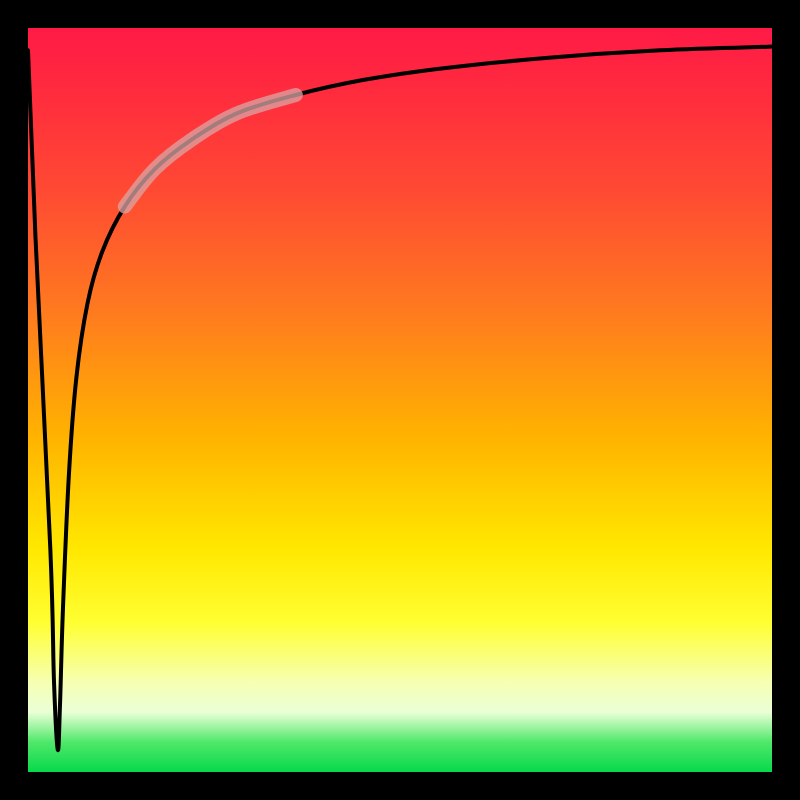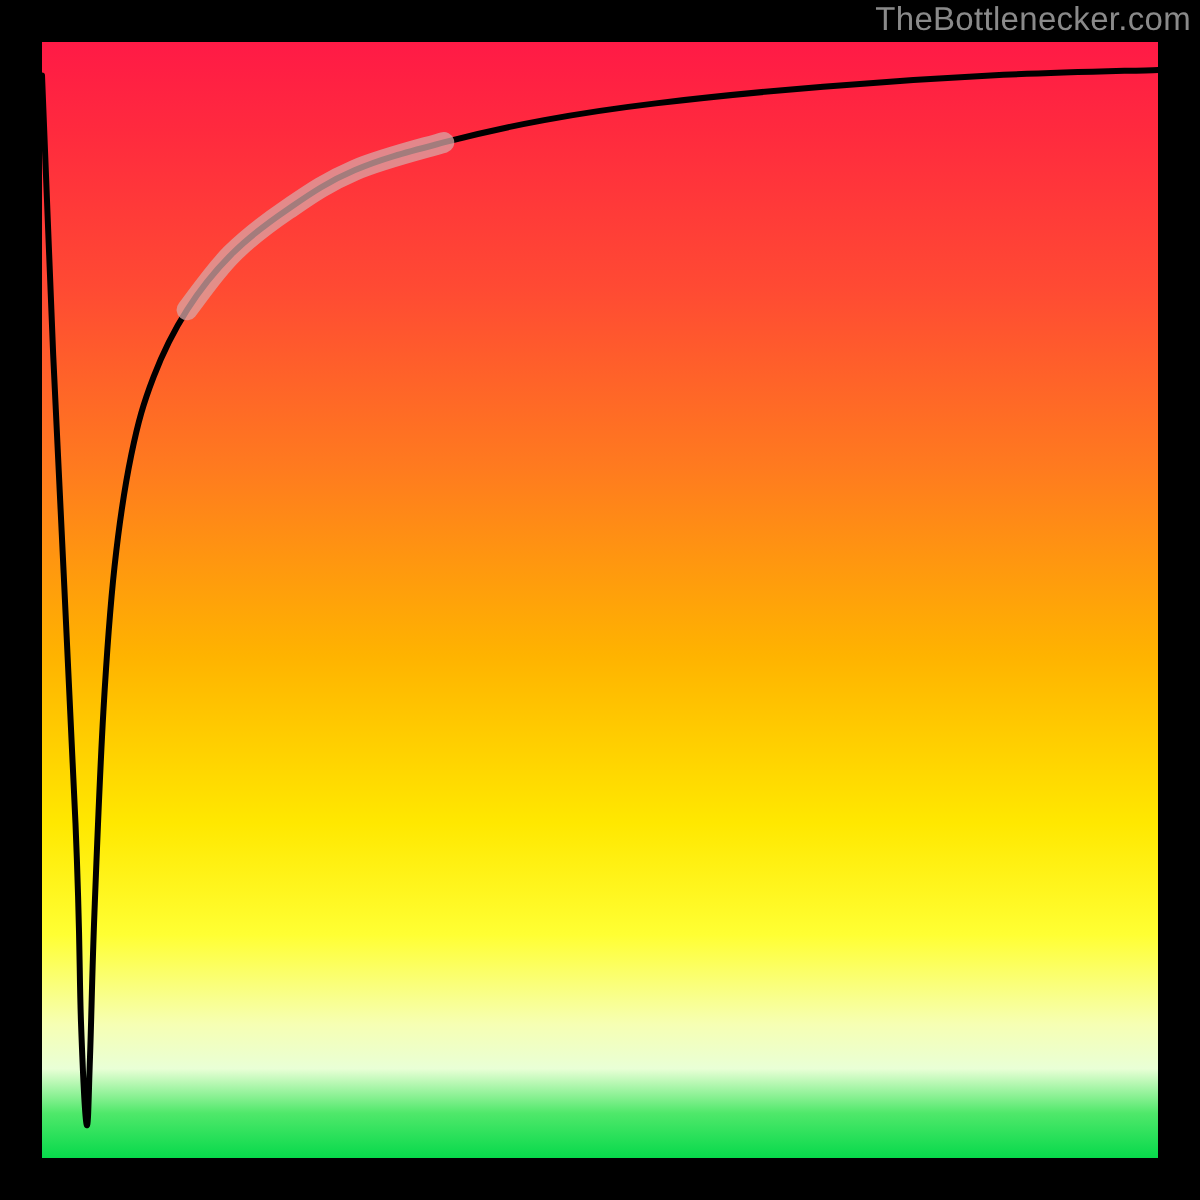--- a/index.html
+++ b/index.html
@@ -73,21 +73,20 @@
   .axes .axis-left   { left: 0;  top: 0; bottom: 0; width: 28px; }
   .axes .axis-right  { right: 0; top: 0; bottom: 0; width: 28px; }
   .axes .axis-top    { left: 0;  top: 0; right: 0;  height: 28px; }
   .axes .axis-bottom { left: 0;  bottom: 0; right: 0; height: 28px; }
 </style>
 </head>
 <body>
 
 <div class="stage">
 
-  <div class="attribution">TheBottlenecker.com</div>
 
   <div class="axes">
     <div class="axis-top"></div>
     <div class="axis-bottom"></div>
     <div class="axis-left"></div>
     <div class="axis-right"></div>
   </div>
 
   <div class="plot-frame">
     <div class="gradient-fill"></div>

